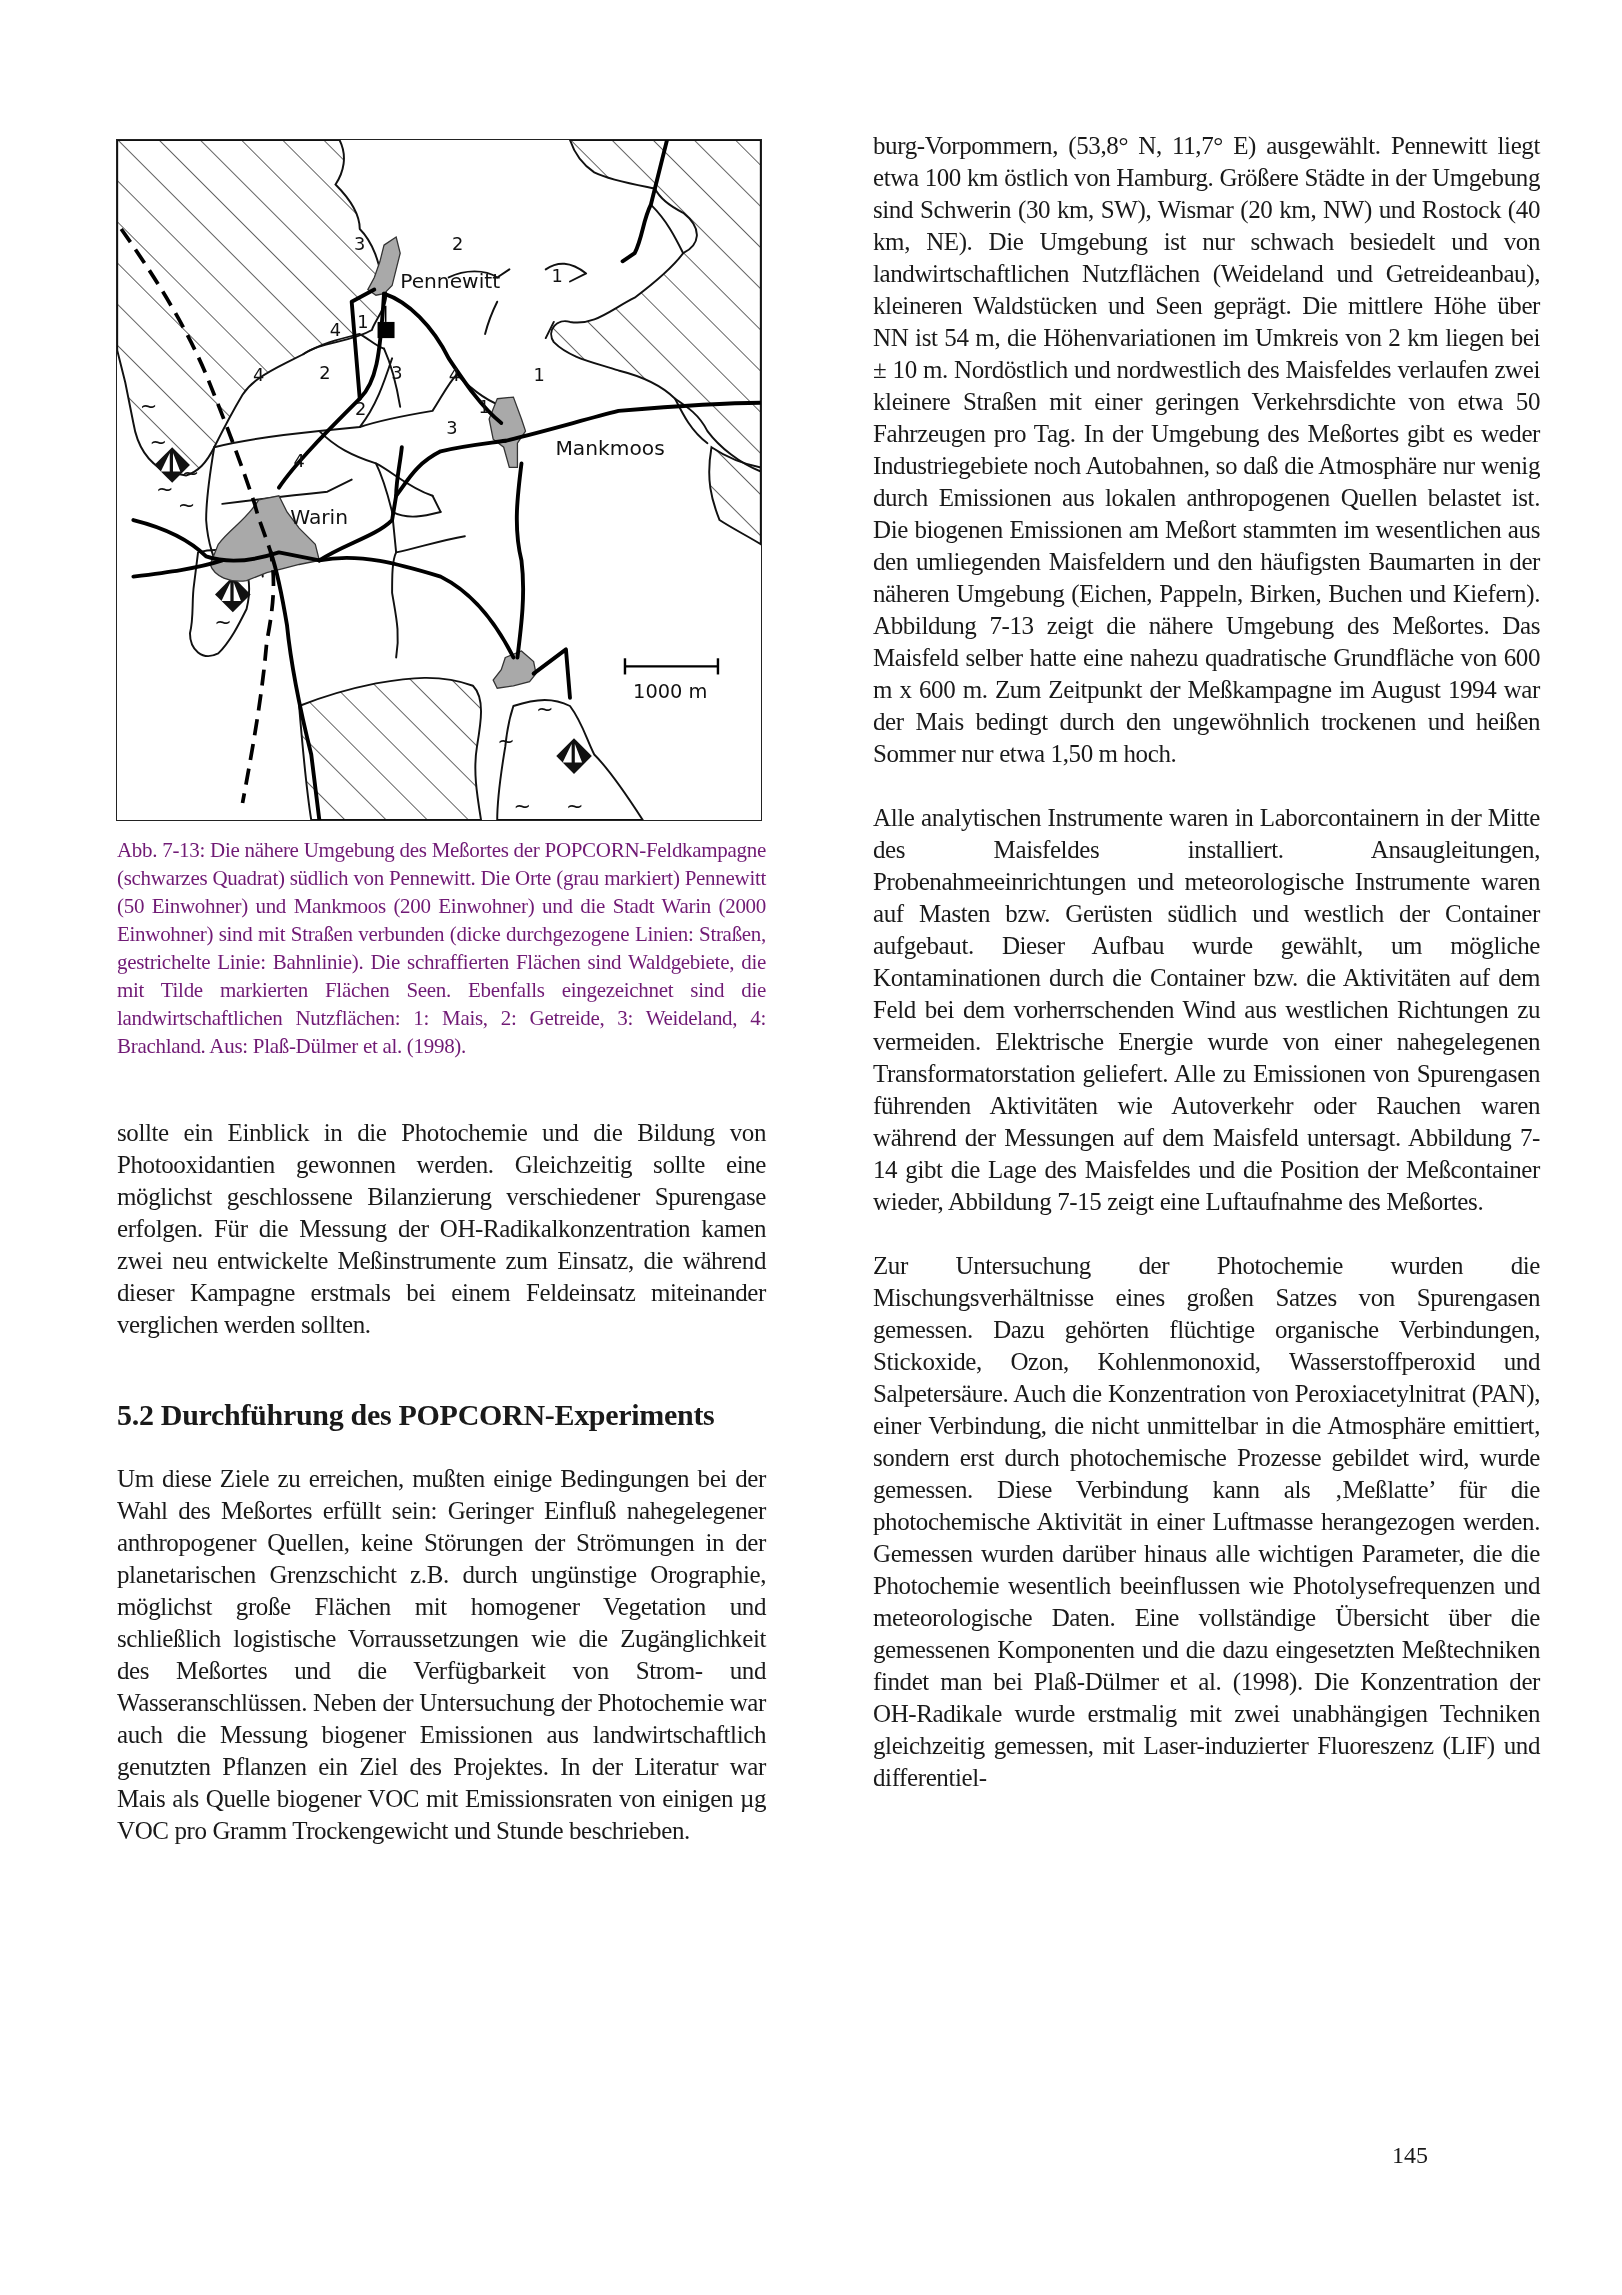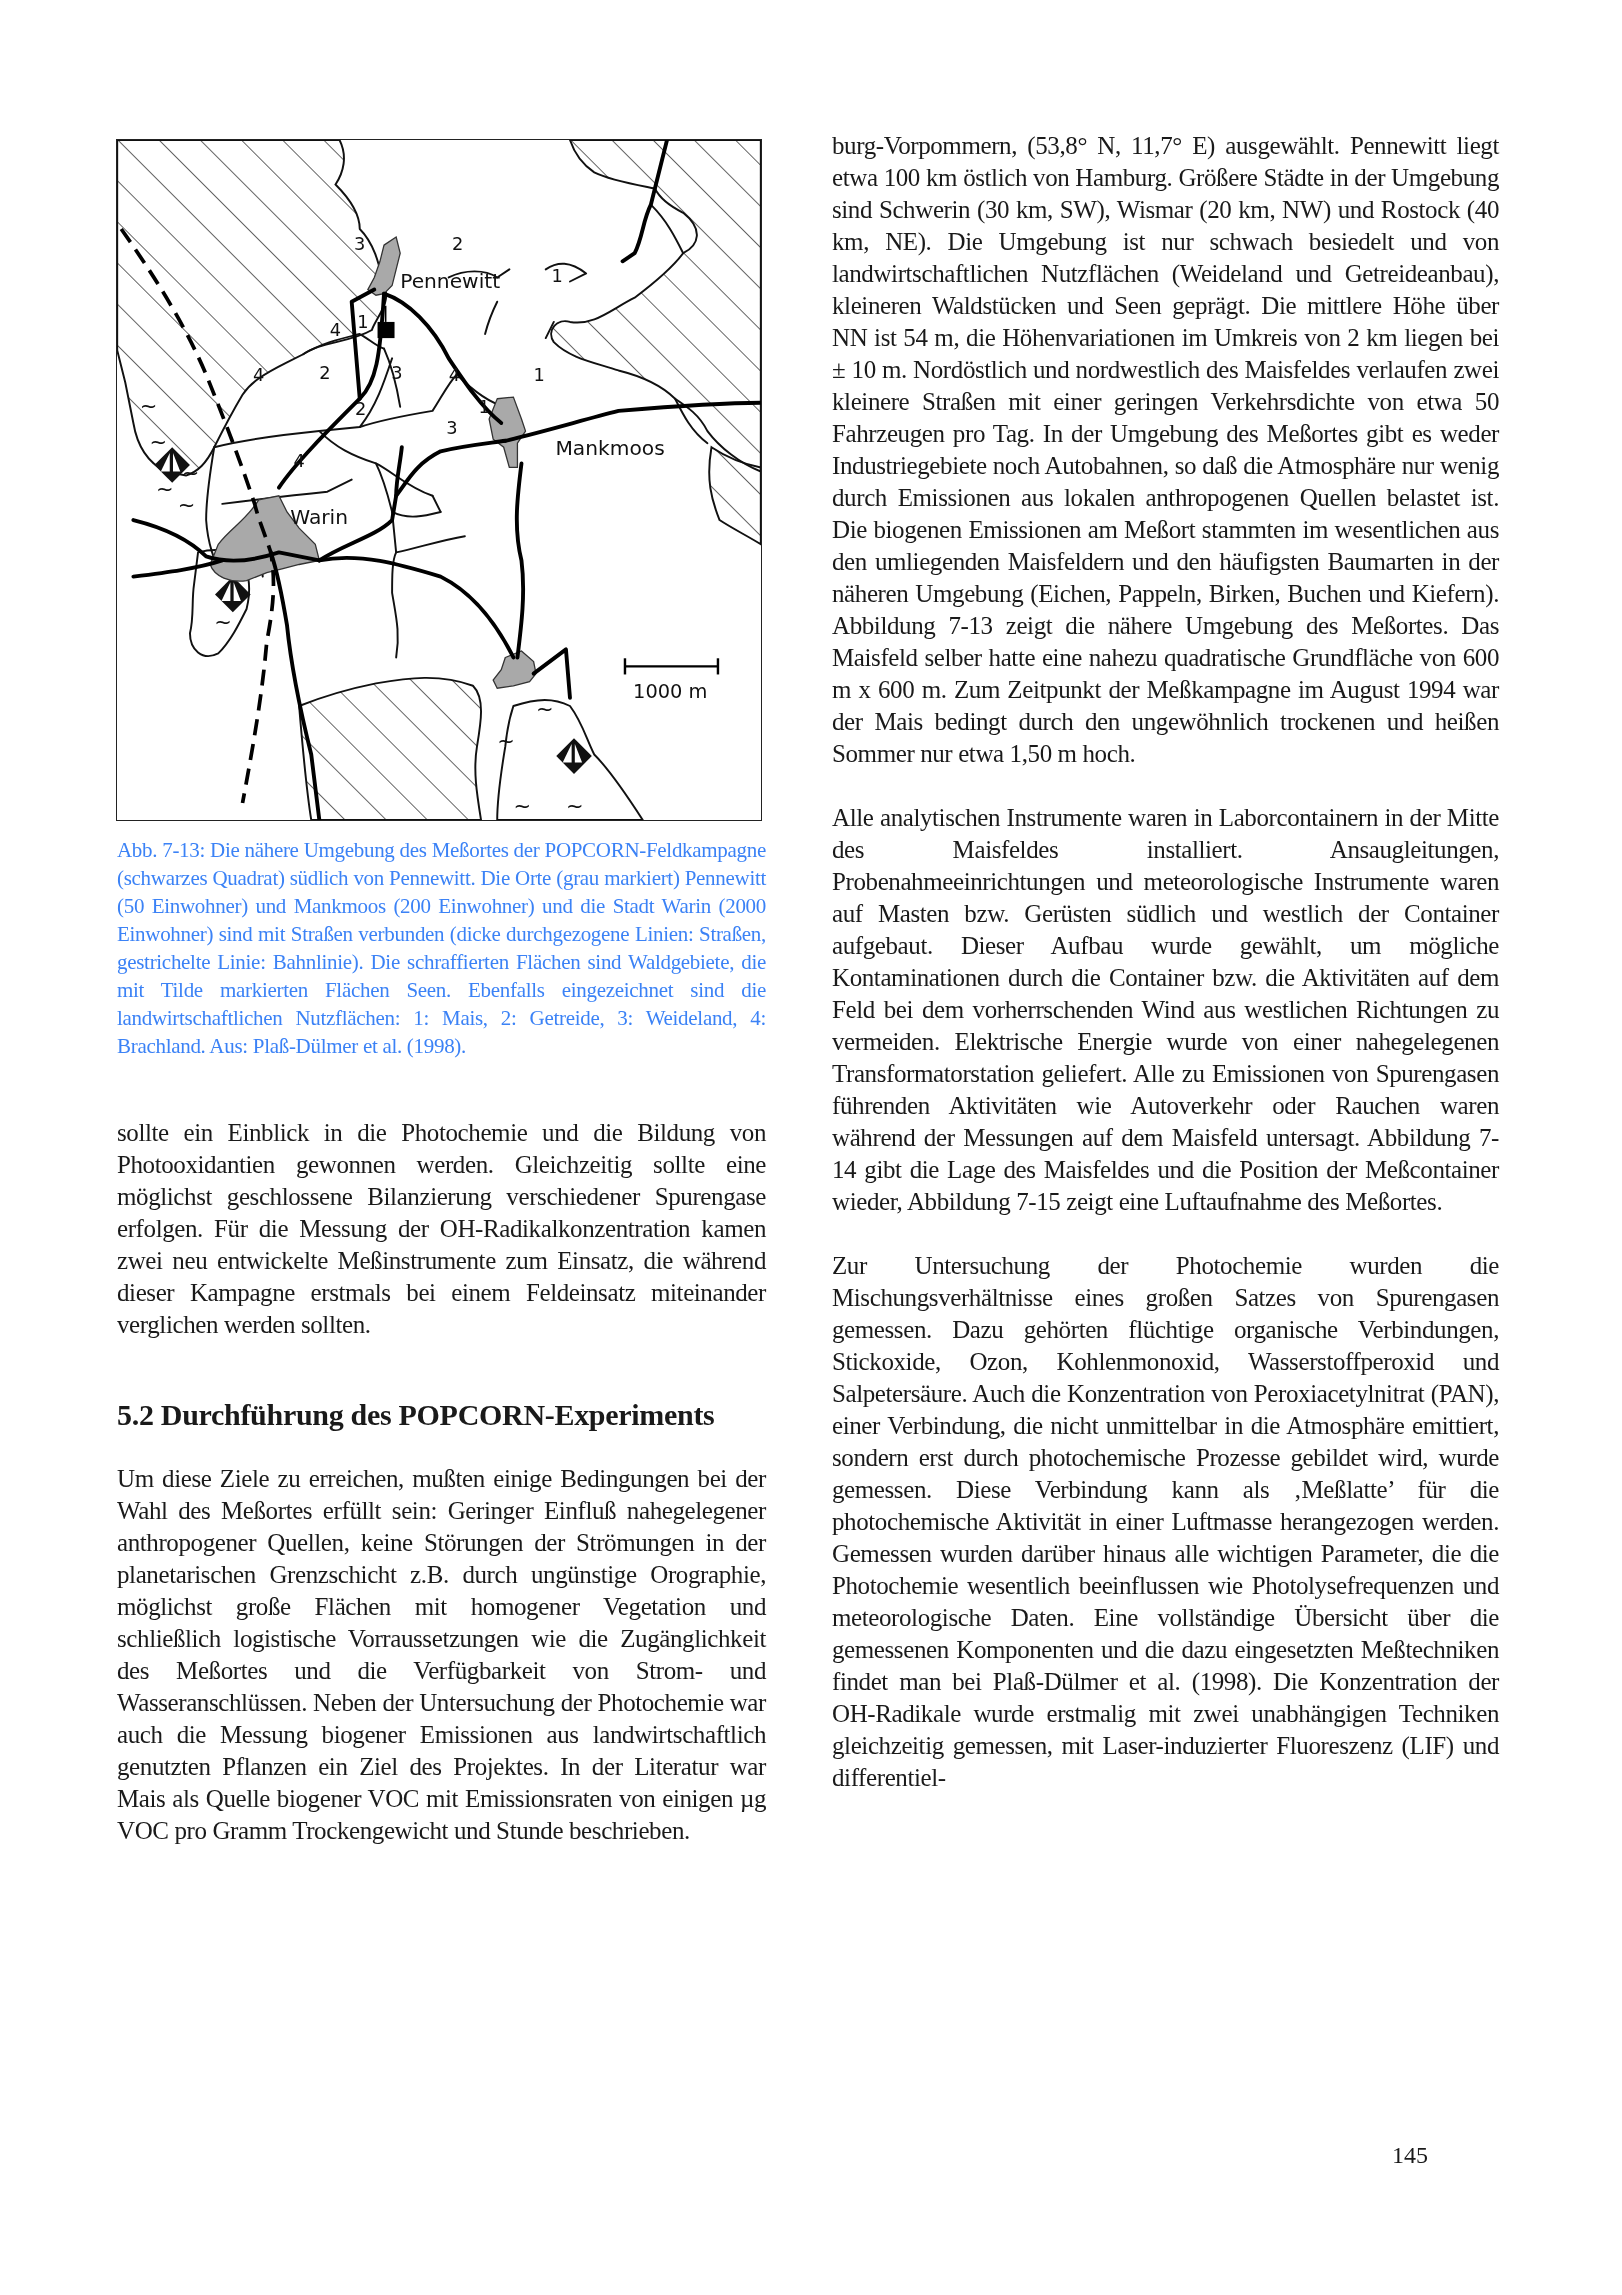--- a/index.html
+++ b/index.html
@@ -1,25 +1,25 @@
 <!DOCTYPE html>
 <html style="font-size:13px"><head>
 <meta charset="utf-8">
 <style>
   html, body { margin: 0; padding: 0; background: #ffffff; }
   body { width: 1623px; height: 2295px; position: relative; overflow: hidden;
          font-family: "Liberation Serif", "DejaVu Serif", serif; color: #1a1a1a; }
   .page { position: absolute; inset: 0; }
   .col { position: absolute; }
   .col-left { left: 117px; top: 836px; width: 649px; }
-  .col-right { left: 832px; top: 130px; width: 667px; }
+  .col-right { left: 873px; top: 130px; width: 667px; }
   .figure { position: absolute; left: 116px; top: 139px; width: 646px; height: 682px;
             border: 1.6px solid #222; box-sizing: border-box; background: #fff; }
   .figure svg { width: 100%; height: 100%; display: block; }
-  .caption { font-size: 21px; line-height: 28px; text-align: justify; color: #3b82f6;
+  .caption { font-size: 21px; line-height: 28px; text-align: justify; color: #701a75;
              letter-spacing: -0.3px; hyphens: manual; }
   .body-text { font-size: 25px; line-height: 32px; text-align: justify; letter-spacing: -0.4px; }
   .body-text p { margin: 0; }
   .gap-md { height: 32px; }
   .section-heading { font-weight: bold; font-size: 30px; line-height: 32px; margin: 0;
                      letter-spacing: -0.3px; }
   .page-number { position: absolute; left: 1392px; top: 2142px; font-size: 24px; }
   .map-label { font-family: "DejaVu Sans", "Liberation Sans", sans-serif; fill: #111; }
   .map-num { font-family: "DejaVu Sans", "Liberation Sans", sans-serif; fill: #111; font-size: 22px; }
   .hatch-line { stroke: #111; stroke-width: 1.6; }

